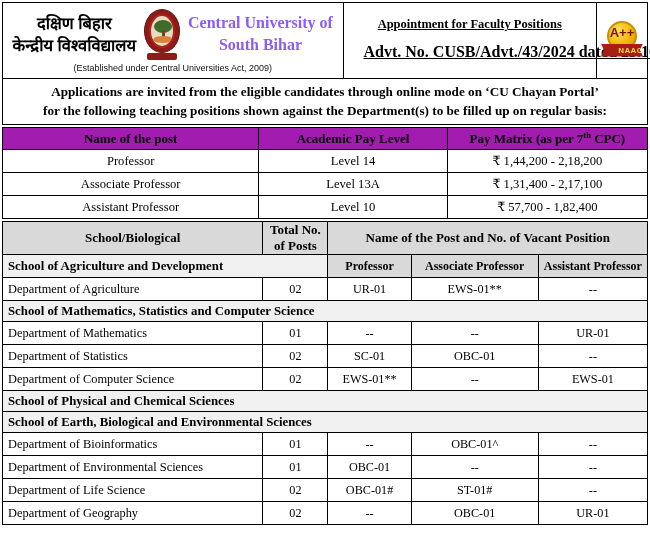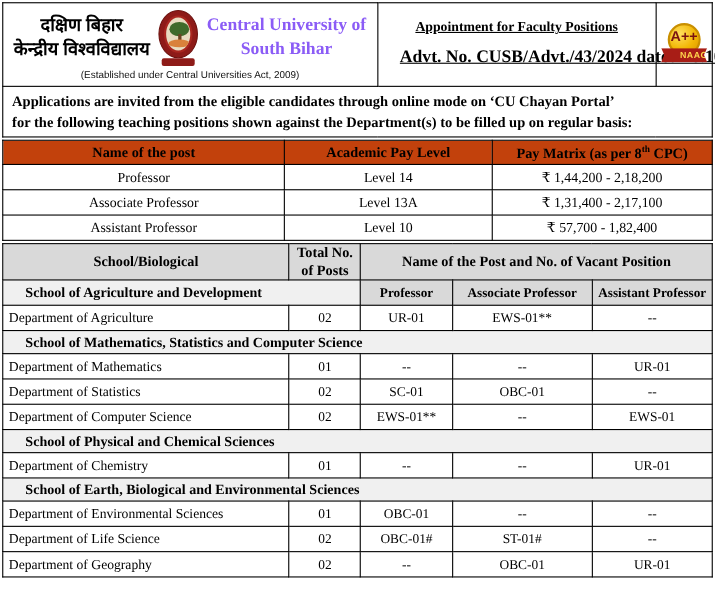--- a/index.html
+++ b/index.html
@@ -164,30 +164,31 @@
     font-family: "Liberation Sans", "DejaVu Sans", sans-serif;
     font-weight: 700;
     font-size: 8px;
     color: #ffd84d;
     line-height: 13px;
     letter-spacing: .4px;
   }
 
   
   .intro td {
+    text-align: center;
     padding: 3px 8px 4px 8px;
     font-weight: 700;
     font-size: 13.2px;
     line-height: 1.45;
     color: #000;
   }
 
   
   .paytable th {
-    background: #c2410c;
+    background: #a21caf;
     font-weight: 700;
     font-size: 13px;
     text-align: center;
     height: 22px;
   }
   .paytable td {
     text-align: center;
     font-size: 12.6px;
     height: 23px;
   }
@@ -206,21 +207,21 @@
     font-weight: 700;
     font-size: 12px;
     text-align: center;
     height: 23px;
   }
   .vac td.school {
     background: #f0f0f0;
     font-weight: 700;
     font-size: 12.8px;
     text-align: left;
-    padding: 2px 0 2px 20px;
+    padding: 2px 0 2px 5px;
     height: 21px;
   }
   .vac td.dept {
     text-align: left;
     font-size: 12.4px;
     padding: 2px 0 2px 5px;
     height: 23px;
   }
   .vac td.num, .vac td.val {
     text-align: center;
@@ -292,21 +293,21 @@
   <table class="paytable">
     <colgroup>
       <col style="width:256px">
         <col style="width:188px">
         <col style="width:200px">
     </colgroup>
     <thead>
       <tr>
         <th>Name of the post</th>
         <th>Academic Pay Level</th>
-        <th><span>Pay Matrix (as per 8</span><sup>th</sup><span> CPC)</span></th>
+        <th><span>Pay Matrix (as per 7</span><sup>th</sup><span> CPC)</span></th>
       </tr>
     </thead>
     <tbody id="pay-body">
         <tr>
           <td>Professor</td>
           <td>Level 14</td>
           <td>₹ 1,44,200 - 2,18,200</td>
         </tr>
         <tr>
           <td>Associate Professor</td>
@@ -374,28 +375,28 @@
           <td class="dept">Department of Computer Science</td>
           <td class="num">02</td>
           <td class="val">EWS-01**</td>
           <td class="val">--</td>
           <td class="val">EWS-01</td>
         </tr>
         <tr>
           <td class="school" colspan="5">School of Physical and Chemical Sciences</td>
         </tr>
         <tr>
-          <td class="dept">Department of Chemistry</td>
+          <td class="school" colspan="5">School of Earth, Biological and Environmental Sciences</td>
+        </tr>
+        <tr>
+          <td class="dept">Department of Bioinformatics</td>
           <td class="num">01</td>
           <td class="val">--</td>
-          <td class="val">--</td>
-          <td class="val">UR-01</td>
-        </tr>
-        <tr>
-          <td class="school" colspan="5">School of Earth, Biological and Environmental Sciences</td>
+          <td class="val">OBC-01^</td>
+          <td class="val">--</td>
         </tr>
         <tr>
           <td class="dept">Department of Environmental Sciences</td>
           <td class="num">01</td>
           <td class="val">OBC-01</td>
           <td class="val">--</td>
           <td class="val">--</td>
         </tr>
         <tr>
           <td class="dept">Department of Life Science</td>

